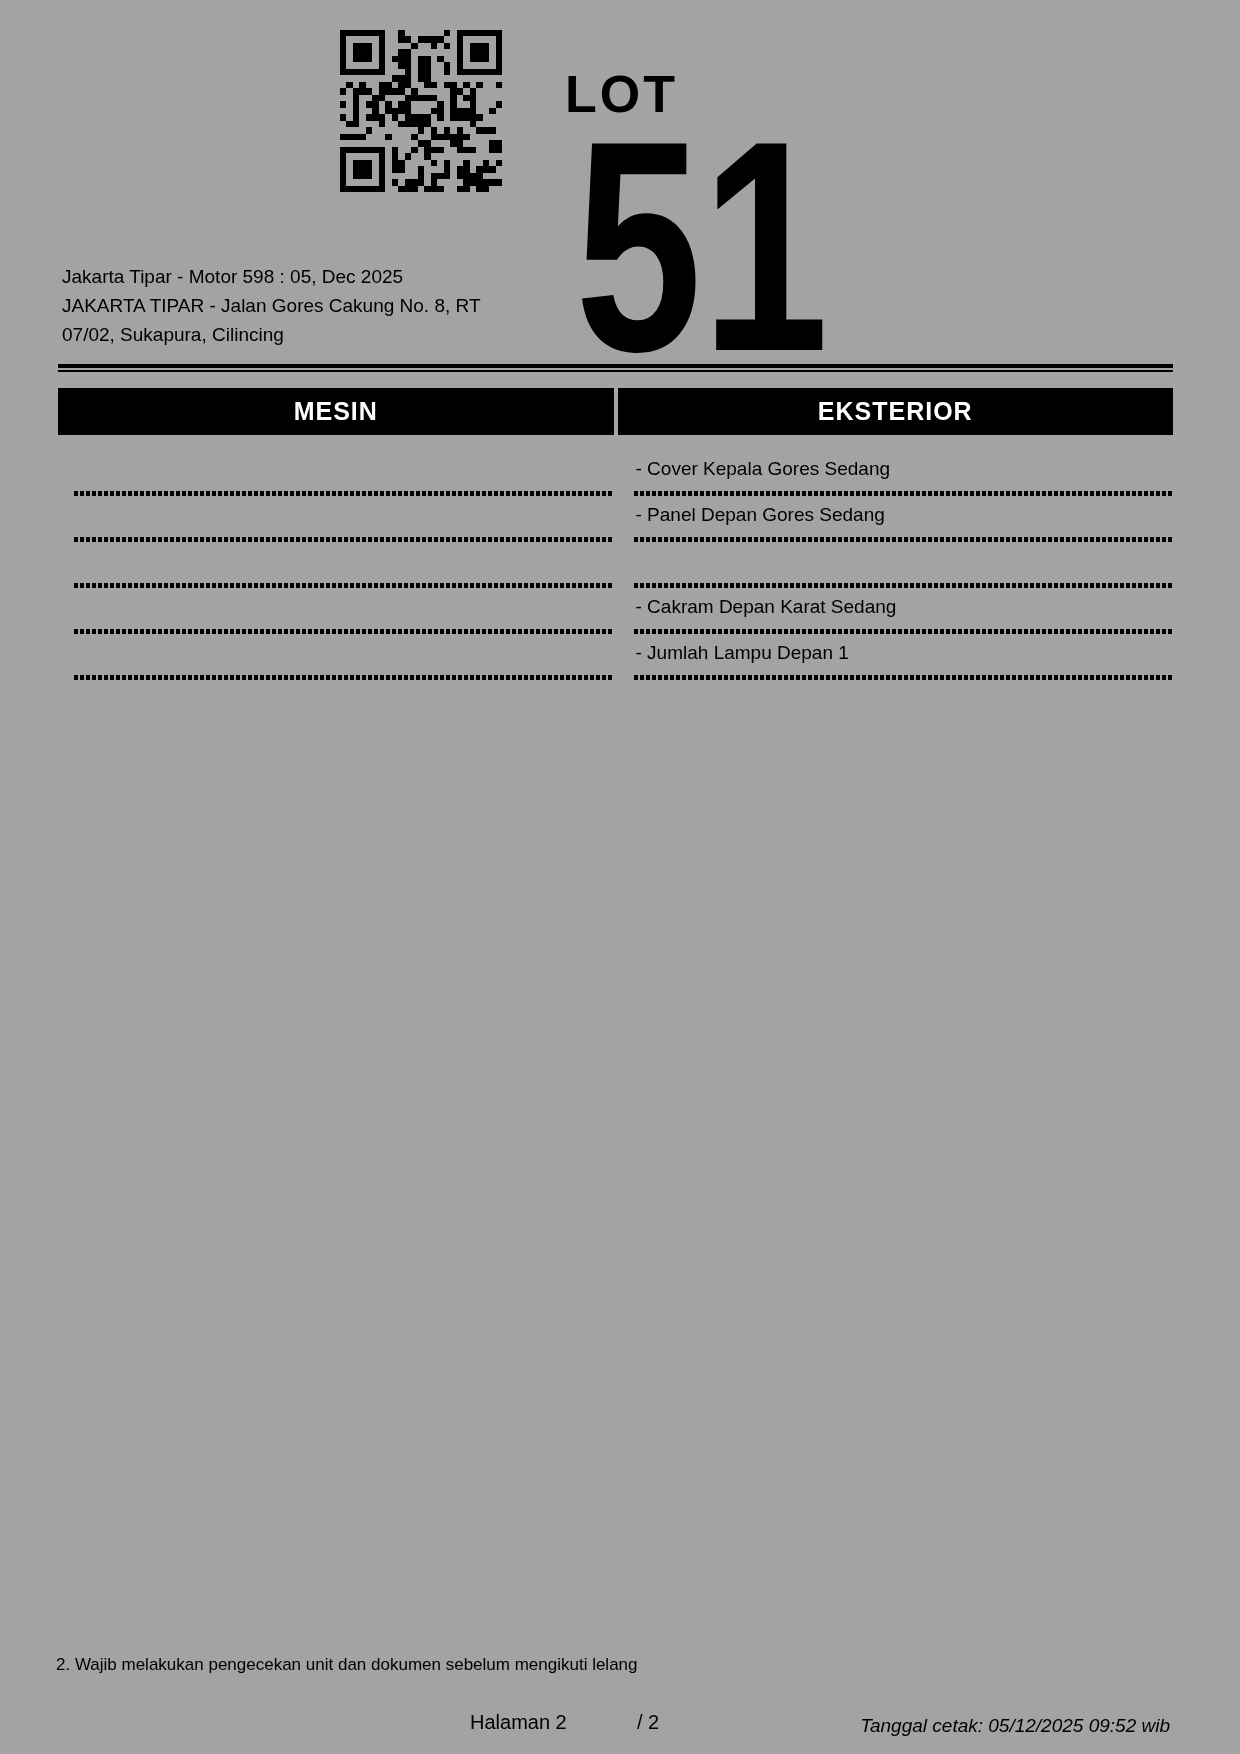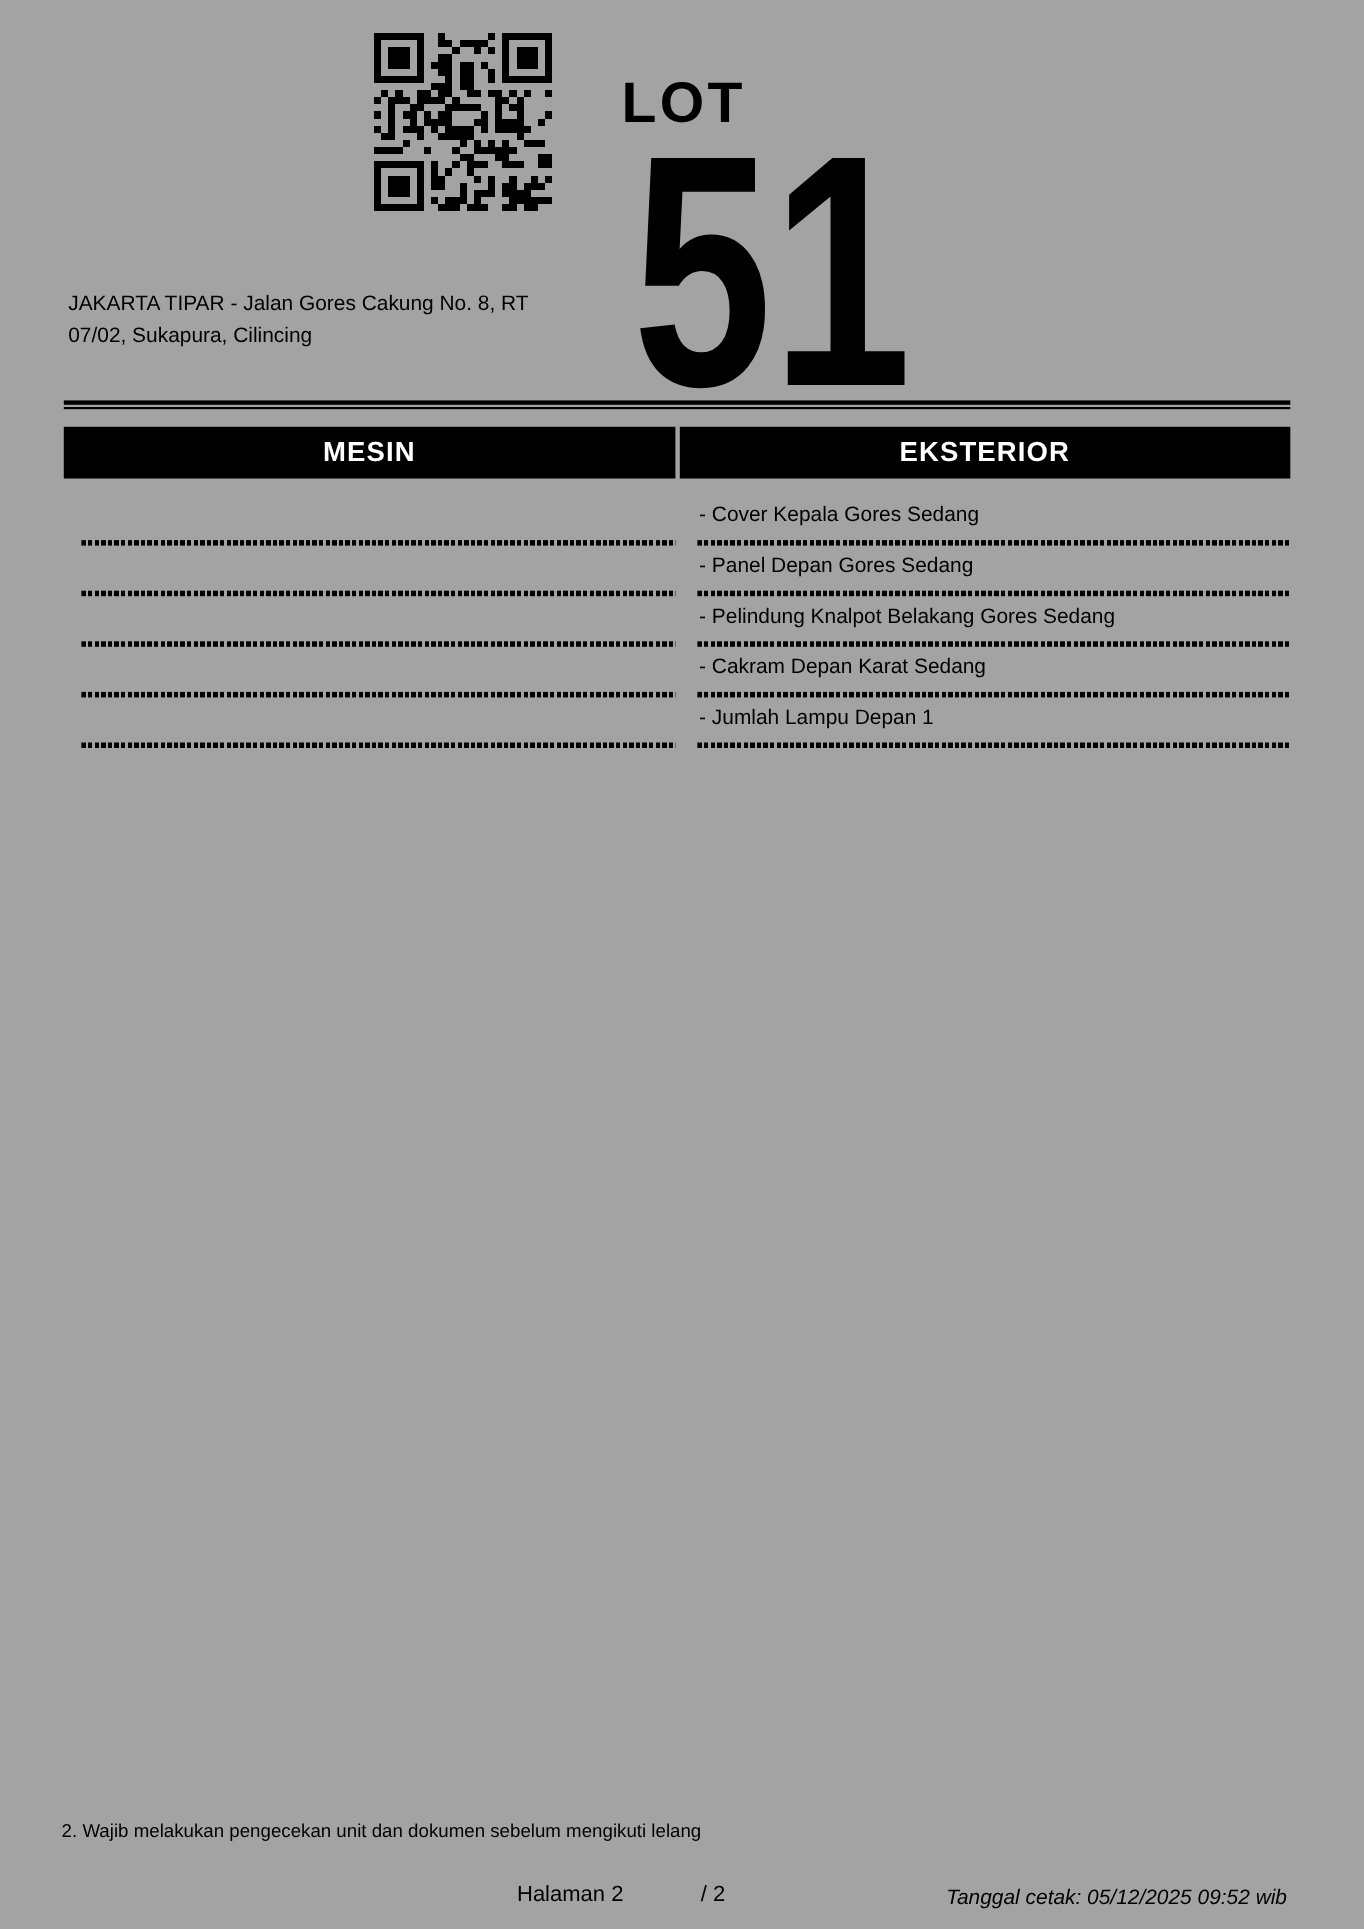--- a/index.html
+++ b/index.html
@@ -262,20 +262,21 @@
         <rect x="19" y="24" width="1" height="1"></rect>
         <rect x="21" y="24" width="1" height="1"></rect>
         <rect x="22" y="24" width="1" height="1"></rect>
       </svg>
   </div>
 
   <div class="lot-label">LOT</div>
   <div class="lot-number">51</div>
 
   <div class="address">
+    <div>Jakarta Tipar - Motor 598 : 05, Dec 2025</div>
     <div>JAKARTA TIPAR - Jalan Gores Cakung No. 8, RT</div>
     <div>07/02, Sukapura, Cilincing</div>
   </div>
 
   <div class="double-rule"></div>
 
   <div class="table">
 
     <div class="col">
       <div class="col-header">MESIN</div>
@@ -308,21 +309,20 @@
       <div class="col-body">
         <div class="row">
           <div class="row-text">- Cover Kepala Gores Sedang</div>
           <div class="sep"></div>
         </div>
         <div class="row">
           <div class="row-text">- Panel Depan Gores Sedang</div>
           <div class="sep"></div>
         </div>
         <div class="row">
-          <div class="row-text">- Pelindung Knalpot Belakang Gores Sedang</div>
           <div class="sep"></div>
         </div>
         <div class="row">
           <div class="row-text">- Cakram Depan Karat Sedang</div>
           <div class="sep"></div>
         </div>
         <div class="row">
           <div class="row-text">- Jumlah Lampu Depan 1</div>
           <div class="sep"></div>
         </div>

